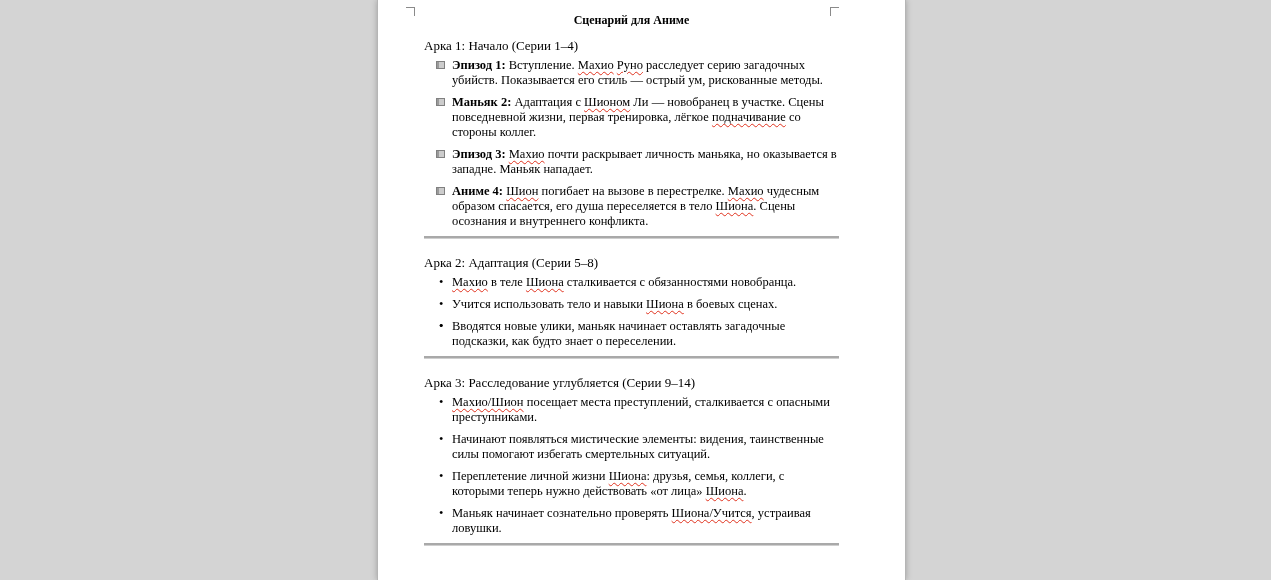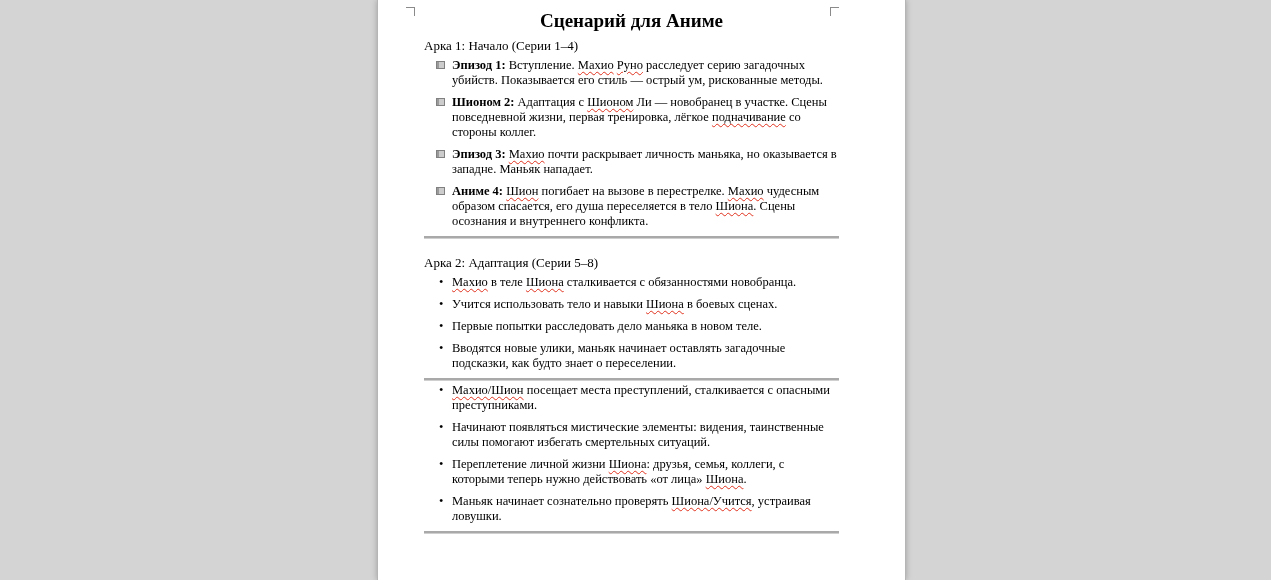--- a/index.html
+++ b/index.html
@@ -22,21 +22,21 @@
   .mark { position: absolute; top: 7px; width: 9px; height: 9px; }
   .mark-left  { left: 28px;  border-top: 1px solid #8a8a8a; border-right: 1px solid #8a8a8a; }
   .mark-right { right: 66px; border-top: 1px solid #8a8a8a; border-left: 1px solid #8a8a8a; }
   .content {
     position: absolute; left: 46px; top: 0;
     width: 415px; padding-top: 13px;
     font-size: 12.5px; line-height: 15px;
   }
   .doc-title {
     margin: 0 0 10px 0;
-    font-size: 19px; font-weight: bold;
+    font-size: 12px; font-weight: bold;
     text-align: center;
   }
   .sec-head { margin: 16px 0 5px 0; font-size: 13px; font-weight: normal; }
   .sec-head.first { margin-top: 9px; }
   ul.list { margin: 0; padding: 0 0 0 28px; list-style: none; }
   ul.list li { position: relative; margin: 0 0 7px 0; }
   .marker-square {
     position: absolute; left: -16px; top: 3px;
     width: 9px; height: 8px;
     background: #cccccc;
@@ -64,33 +64,34 @@
 
 <div class="page">
   <div class="mark mark-left"></div>
   <div class="mark mark-right"></div>
   <div class="content">
     <div class="doc-title">Сценарий для Аниме</div>
     <div id="sections">
         <div class="sec-head first">Арка 1: Начало (Серии 1–4)</div>
         <ul class="list">
           <li><span class="marker-square"></span><span class="b">Эпизод 1:</span><span> Вступление. </span><span class="sp">Махио</span><span> </span><span class="sp">Руно</span><span> расследует серию загадочных убийств. Показывается его стиль — острый ум, рискованные методы.</span></li>
-          <li><span class="marker-square"></span><span class="b">Шионом 2:</span><span> Адаптация с </span><span class="sp">Шионом</span><span> Ли — новобранец в участке. Сцены повседневной жизни, первая тренировка, лёгкое </span><span class="sp">подначивание</span><span> со стороны коллег.</span></li>
+          <li><span class="marker-square"></span><span class="b">Маньяк 2:</span><span> Адаптация с </span><span class="sp">Шионом</span><span> Ли — новобранец в участке. Сцены повседневной жизни, первая тренировка, лёгкое </span><span class="sp">подначивание</span><span> со стороны коллег.</span></li>
           <li><span class="marker-square"></span><span class="b">Эпизод 3:</span><span> </span><span class="sp">Махио</span><span> почти раскрывает личность маньяка, но оказывается в западне. Маньяк нападает.</span></li>
           <li><span class="marker-square"></span><span class="b">Аниме 4:</span><span> </span><span class="sp">Шион</span><span> погибает на вызове в перестрелке. </span><span class="sp">Махио</span><span> чудесным образом спасается, его душа переселяется в тело </span><span class="sp">Шиона</span><span>. Сцены осознания и внутреннего конфликта.</span></li>
         </ul>
         <div class="divider"></div>
         <div class="sec-head">Арка 2: Адаптация (Серии 5–8)</div>
         <ul class="list">
           <li><span class="marker-disc">•</span><span class="sp">Махио</span><span> в теле </span><span class="sp">Шиона</span><span> сталкивается с обязанностями новобранца.</span></li>
           <li><span class="marker-disc">•</span><span>Учится использовать тело и навыки </span><span class="sp">Шиона</span><span> в боевых сценах.</span></li>
-          <li><span class="marker-disc">•</span><span>Первые попытки расследовать дело маньяка в новом теле.</span></li>
+          <li><span class="marker-disc">•</span></li>
           <li><span class="marker-disc">•</span><span>Вводятся новые улики, маньяк начинает оставлять загадочные подсказки, как будто знает о переселении.</span></li>
         </ul>
         <div class="divider"></div>
+        <div class="sec-head">Арка 3: Расследование углубляется (Серии 9–14)</div>
         <ul class="list">
           <li><span class="marker-disc">•</span><span class="sp">Махио/Шион</span><span> посещает места преступлений, сталкивается с опасными преступниками.</span></li>
           <li><span class="marker-disc">•</span><span>Начинают появляться мистические элементы: видения, таинственные силы помогают избегать смертельных ситуаций.</span></li>
           <li><span class="marker-disc">•</span><span>Переплетение личной жизни </span><span class="sp">Шиона</span><span>: друзья, семья, коллеги, с которыми теперь нужно действовать «от лица» </span><span class="sp">Шиона</span><span>.</span></li>
           <li><span class="marker-disc">•</span><span>Маньяк начинает сознательно проверять </span><span class="sp">Шиона/Учится</span><span>, устраивая ловушки.</span></li>
         </ul>
         <div class="divider"></div>
       </div>
   </div>
 </div>

